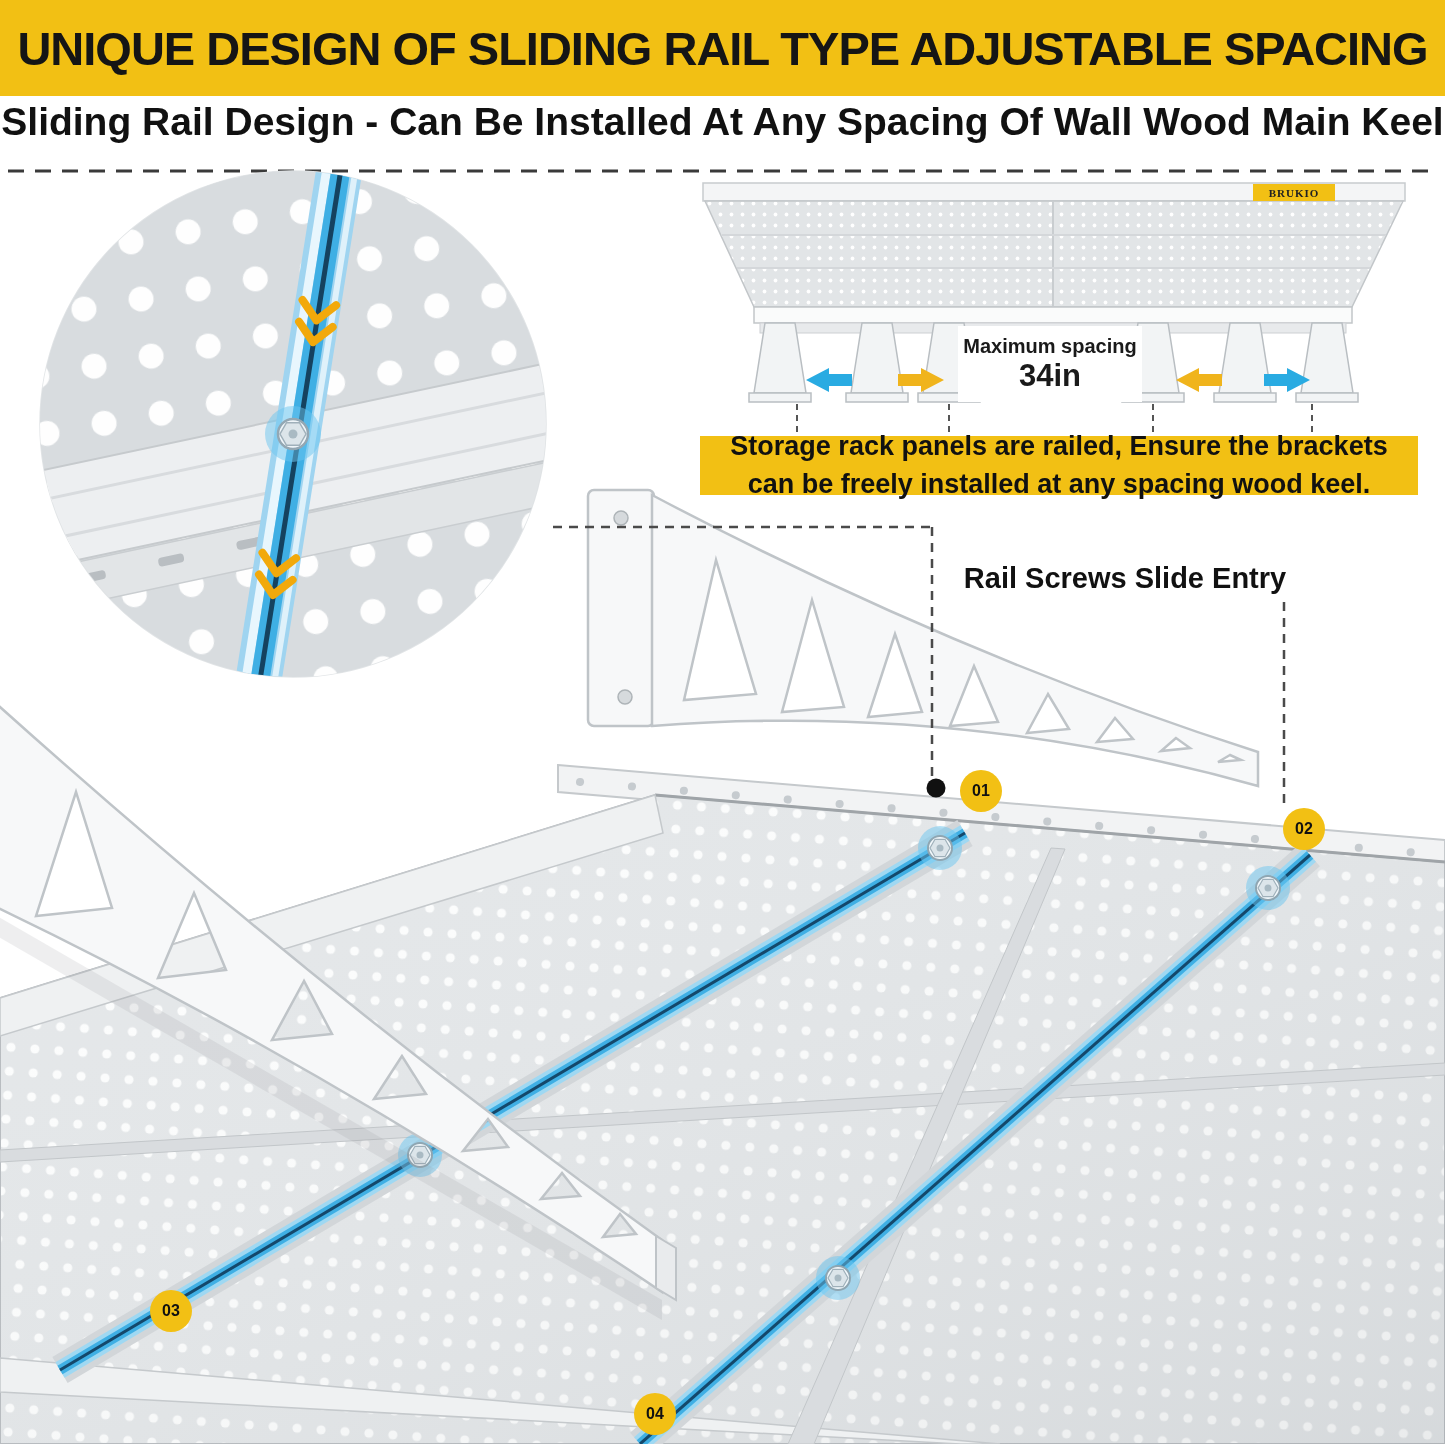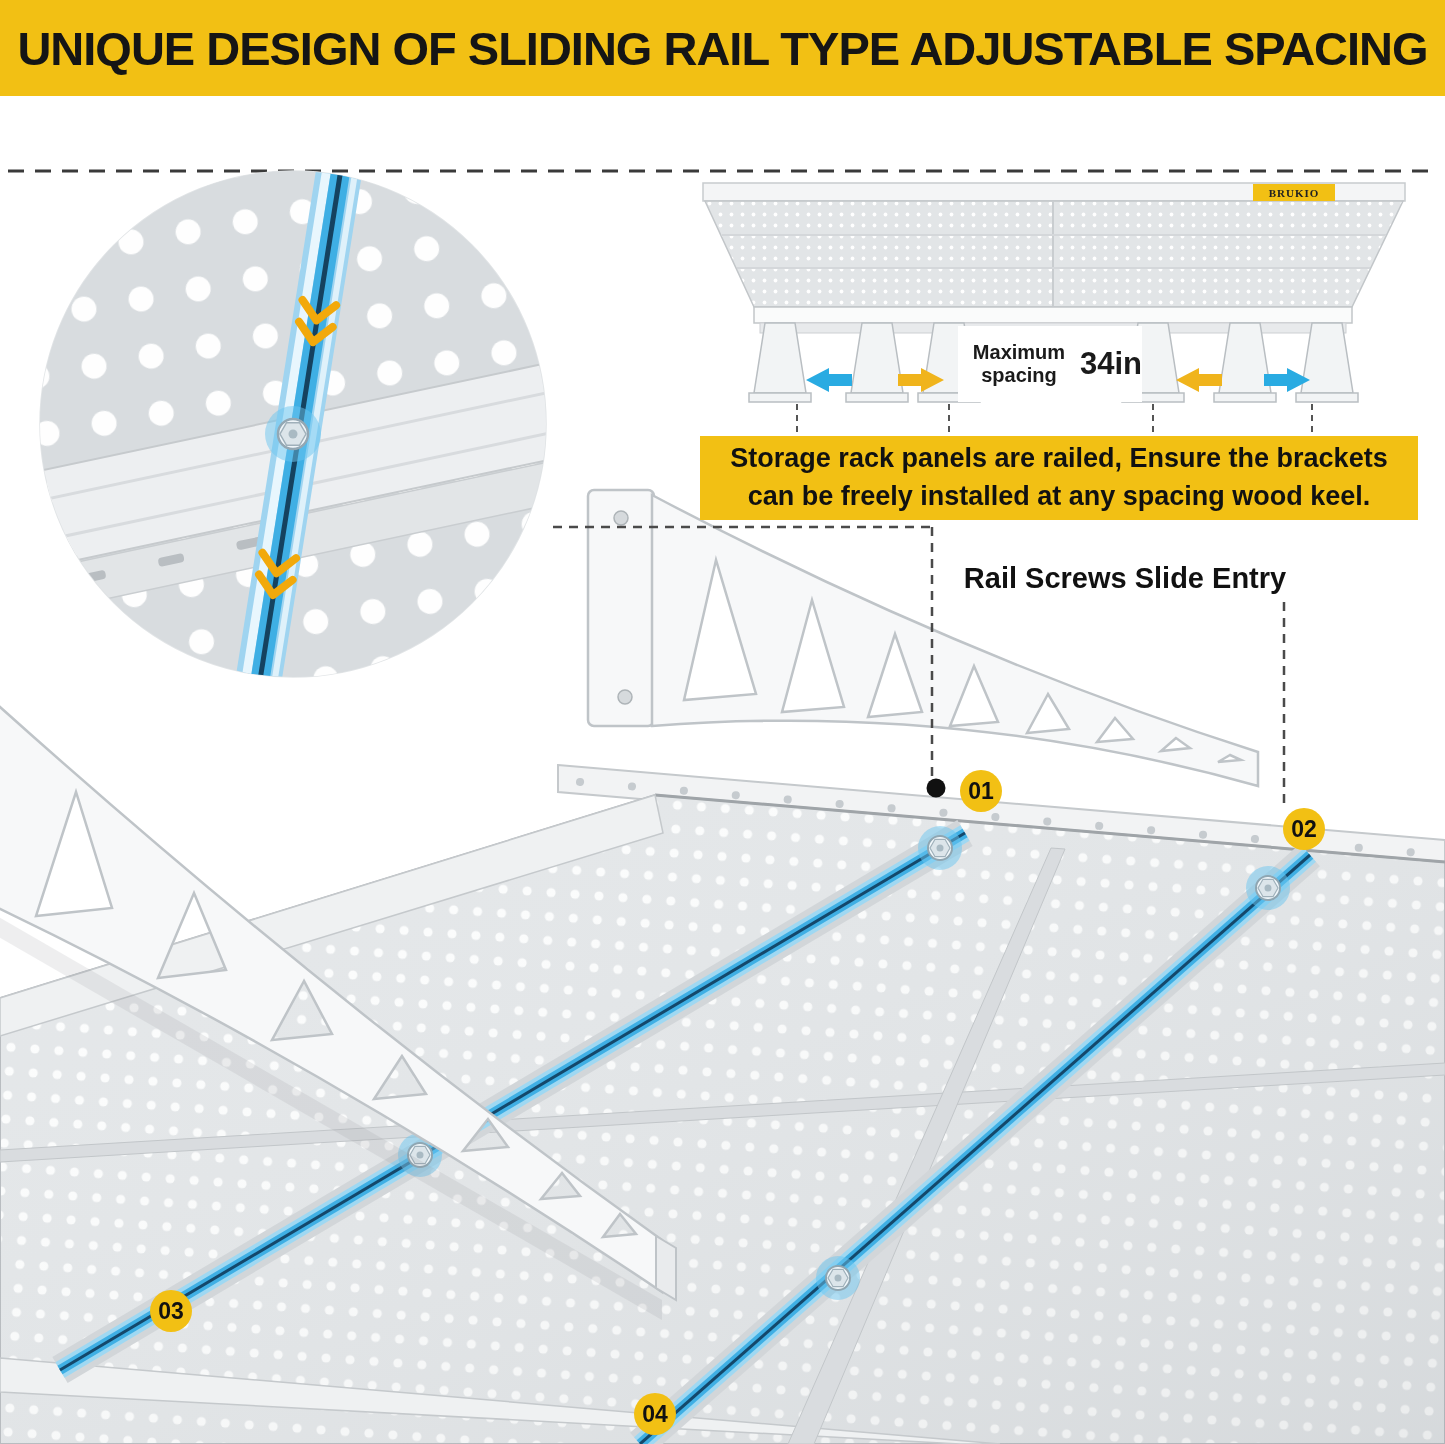--- a/index.html
+++ b/index.html
@@ -8,30 +8,30 @@
   .abs{position:absolute;}
   .banner{left:0;top:0;width:1445px;height:96px;background:#F2C014;display:flex;
           align-items:center;justify-content:center;font-size:47px;font-weight:900;
           letter-spacing:-1px;color:#151515;white-space:nowrap;}
   .subtitle{left:0;top:78px;width:1445px;height:88px;display:flex;align-items:center;
             justify-content:center;font-size:39px;font-weight:700;color:#111;white-space:nowrap;}
   .brand{left:1253px;top:184px;width:82px;height:17px;background:#F2C014;display:flex;
          align-items:center;justify-content:center;font-size:11px;font-weight:800;
          letter-spacing:1px;color:#222;font-family:Liberation Serif, serif;}
   .spacingbox{left:958px;top:326px;width:184px;height:76px;background:#fff;display:flex;
-              flex-direction:row;align-items:center;justify-content:center;text-align:center;}
+              flex-direction:column;align-items:center;justify-content:center;text-align:center;}
   .spacingbox .l1{font-size:20px;font-weight:700;}
   .spacingbox .l2{font-size:31px;font-weight:800;}
-  .caption{left:700px;top:436px;width:718px;height:84px;background:#F2C014;display:flex;
+  .caption{left:700px;top:436px;width:718px;height:59px;background:#F2C014;display:flex;
            flex-direction:column;align-items:center;justify-content:center;text-align:center;
            font-size:27px;font-weight:700;line-height:1.4;color:#111;}
   .raillabel{left:945px;top:556px;width:360px;height:44px;display:flex;align-items:center;
              justify-content:center;font-size:29px;font-weight:700;color:#111;white-space:nowrap;}
   .marker{width:42px;height:42px;border-radius:50%;background:#F2C014;display:flex;
-          align-items:center;justify-content:center;font-size:23px;font-weight:800;color:#111;}
+          align-items:center;justify-content:center;font-size:16px;font-weight:800;color:#111;}
 </style>
 </head>
 <body>
 
 <div class="page">
 
 <svg class="abs" style="left:0;top:0" width="1445" height="1444" viewBox="0 0 1445 1444">
   <defs>
     <pattern id="dotsMain" width="24" height="24" patternUnits="userSpaceOnUse" patternTransform="rotate(4)">
       <rect width="24" height="24" fill="#E4E7E9"></rect>
@@ -218,20 +218,21 @@
     <g stroke="#4A4A4A" stroke-width="2.5" stroke-dasharray="9 7" fill="none">
       <line x1="553" y1="527" x2="932" y2="527"></line>
       <line x1="932" y1="527" x2="932" y2="776"></line>
       <line x1="1284" y1="602" x2="1284" y2="806"></line>
     </g>
     <circle cx="936" cy="788" r="9.5" fill="#111"></circle>
   </g>
 </svg>
 
 <div class="abs banner">UNIQUE DESIGN OF SLIDING RAIL TYPE ADJUSTABLE SPACING</div>
+<div class="abs subtitle">Sliding Rail Design - Can Be Installed At Any Spacing Of Wall Wood Main Keel</div>
 <div class="abs brand">BRUKIO</div>
 
 <div class="abs spacingbox">
   <div class="l1">Maximum spacing</div>
   <div class="l2">34in</div>
 </div>
 
 <div class="abs caption">
   <div>Storage rack panels are railed, Ensure the brackets</div>
   <div>can be freely installed at any spacing wood keel.</div>

